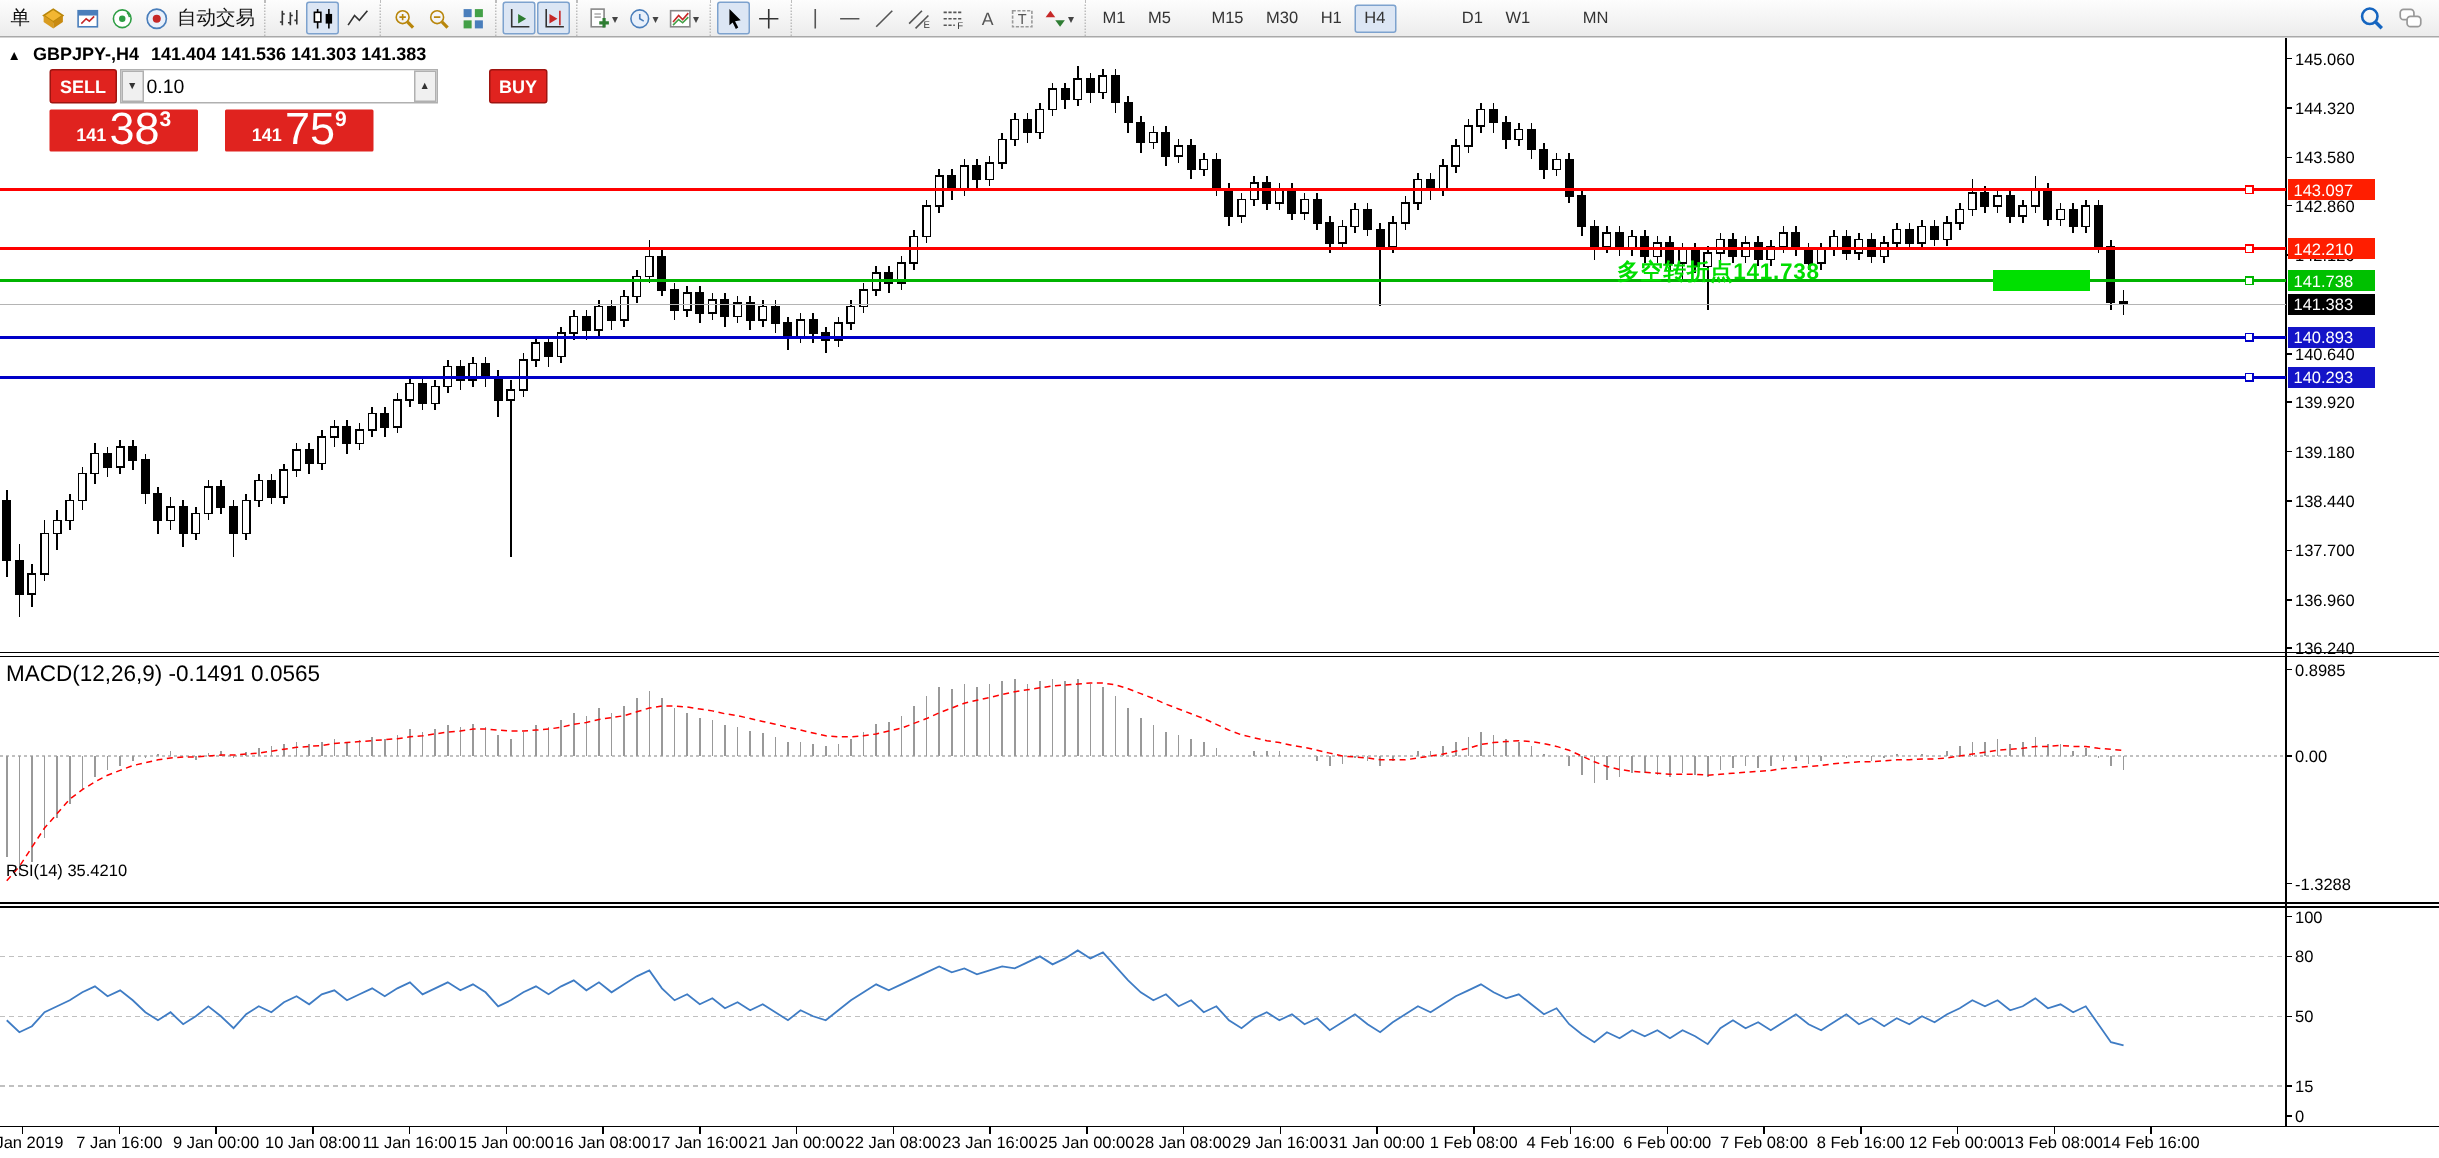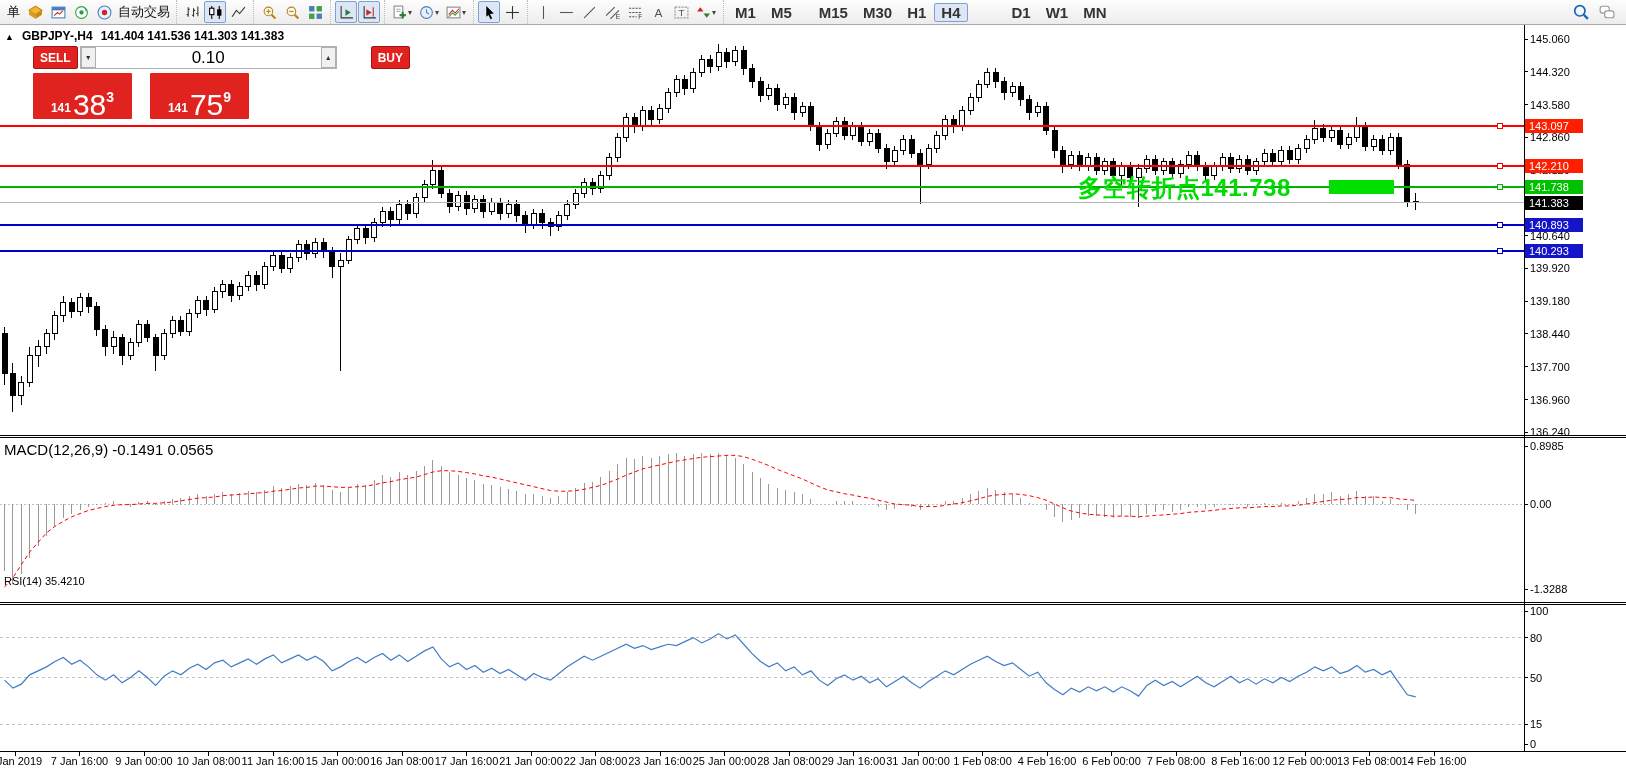--- a/index.html
+++ b/index.html
@@ -7,37 +7,37 @@
   
   .toolbar{position:absolute;left:0;top:0;width:1626px;height:25px;background:linear-gradient(#fdfdfd,#ececec);
            border-bottom:1px solid #a9a9a9;display:flex;align-items:center;z-index:5;box-sizing:border-box;}
   .grp{display:flex;align-items:center;gap:1px;padding:0 4px;height:24px;border-left:1px dotted #bdbdbd;}
   .grp.first{border-left:none;}
   .tbi{display:inline-flex;align-items:center;justify-content:center;width:20px;height:20px;border:1px solid transparent;border-radius:2px;}
   .tbi.wide{width:auto;padding:0 2px;}
   .tbi.pressed{border:1px solid #7da2ce;background:#dce6f4;}
   .tb-text{font-size:13px;color:#111;padding:0 2px;white-space:nowrap;}
   .caret{font-size:8px;color:#444;margin-left:1px;}
-  .tf{font-size:15px;font-weight:bold;color:#333;padding:2px 6px;border:1px solid transparent;border-radius:2px;line-height:13px;}
+  .tf{font-size:11px;font-weight:normal;color:#333;padding:2px 6px;border:1px solid transparent;border-radius:2px;line-height:13px;}
   .tf.active{border:1px solid #7da2ce;background:#dce6f4;}
   .tb-right{margin-left:auto;display:flex;align-items:center;gap:4px;padding-right:8px;}
   
   .chart-title{position:absolute;left:5px;top:29px;z-index:4;font-size:12px;font-weight:700;color:#000;display:flex;gap:8px;align-items:baseline;}
   .chart-title .tri{font-size:9px;}
   .macd-label{position:absolute;left:4px;top:441px;z-index:4;font-size:15px;color:#000;}
   .rsi-label{position:absolute;left:4px;top:575px;z-index:4;font-size:11px;color:#000;}
-  .annotation{position:absolute;left:1078px;top:172px;z-index:4;font-size:24px;font-weight:bold;letter-spacing:0.5px;white-space:nowrap;}
+  .annotation{position:absolute;left:1078px;top:172px;z-index:4;font-size:15px;font-weight:bold;letter-spacing:0.5px;white-space:nowrap;}
   
   .trade-panel{position:absolute;left:3px;top:46px;width:216px;z-index:6;padding-left:30px;}
   .tp-top{display:flex;height:23px;gap:2px;}
   .tp-sell,.tp-buy{width:49px;color:#fff;font-size:12px;font-weight:bold;border:1px solid #9e1410;border-radius:2px;cursor:pointer;}
   .tp-vol{flex:1;display:flex;height:21px;border:1px solid #b0b0b0;background:#fff;}
   .tp-spin{width:15px;background:#f0f0f0;border:1px solid #b0b0b0;font-size:7px;color:#333;padding:0;cursor:pointer;}
-  .tp-field{flex:1;border:none;outline:none;text-align:center;font-size:17px;font-family:"Liberation Sans",sans-serif;min-width:0;}
-  .tp-prices{display:flex;gap:18px;margin-top:4px;height:46px;}
+  .tp-field{flex:1;border:none;outline:none;font-size:13px;font-family:"Liberation Sans",sans-serif;min-width:0;}
+  .tp-prices{display:flex;gap:18px;margin-top:4px;height:28px;}
   .tp-price{flex:1;color:#fff;display:flex;align-items:flex-end;justify-content:center;border-radius:1px;padding-bottom:1px;}
   .tp-small{font-size:12px;font-weight:bold;margin-bottom:3px;}
   .tp-big{font-size:30px;font-weight:normal;line-height:27px;margin-left:2px;}
   .tp-sup{font-size:14px;font-weight:bold;margin-bottom:13px;}
   
   #plot{position:absolute;left:0;top:0;z-index:1;}
   #plot{font-family:"Liberation Sans",sans-serif;}
 </style>
 </head>
 <body>
@@ -228,21 +228,21 @@
     </div>
     <div class="grp" id="tf-group">
         <button class="tf" style="border: 1px solid transparent; background: transparent;">M1</button>
         <button class="tf" style="border: 1px solid transparent; background: transparent;">M5</button>
         <button class="tf" style="border: 1px solid transparent; background: transparent; margin-left: 12px;">M15</button>
         <button class="tf" style="border: 1px solid transparent; background: transparent;">M30</button>
         <button class="tf" style="border: 1px solid transparent; background: transparent;">H1</button>
         <button class="tf active" style="border: 1px solid rgb(125, 162, 206); background: rgb(220, 230, 244);">H4</button>
         <button class="tf" style="border: 1px solid transparent; background: transparent; margin-left: 36px;">D1</button>
         <button class="tf" style="border: 1px solid transparent; background: transparent;">W1</button>
-        <button class="tf" style="border: 1px solid transparent; background: transparent;">MN</button>
+        <button class="tf" style="border: 1px solid transparent; background: transparent; margin-left: 20px;">MN</button>
       </div>
     <div class="tb-right">
       <span class="tbi">
           <svg width="16" height="16" viewBox="0 0 14 14">
             <circle cx="6" cy="6" r="4.5" fill="none" stroke="#1565c0" stroke-width="1.5"></circle>
             <line x1="9.5" y1="9.5" x2="13" y2="13" stroke="#1565c0" stroke-width="2"></line>
           </svg>
         </span>
       <span class="tbi">
           <svg width="16" height="16" viewBox="0 0 14 14">

